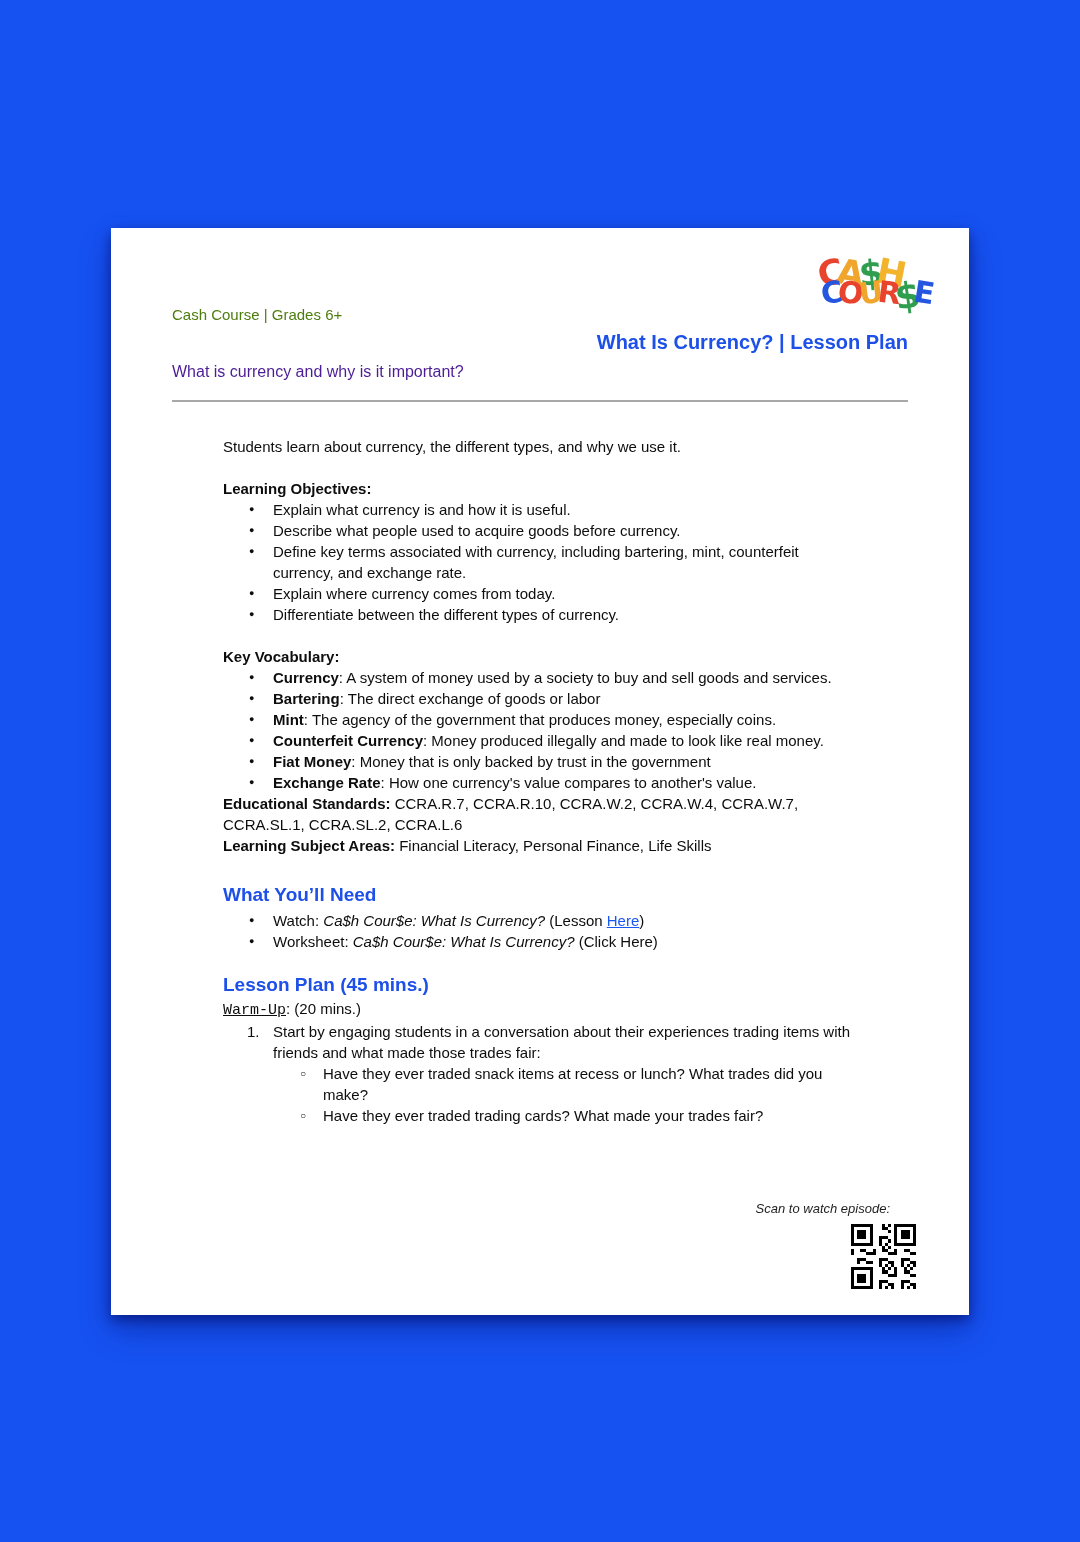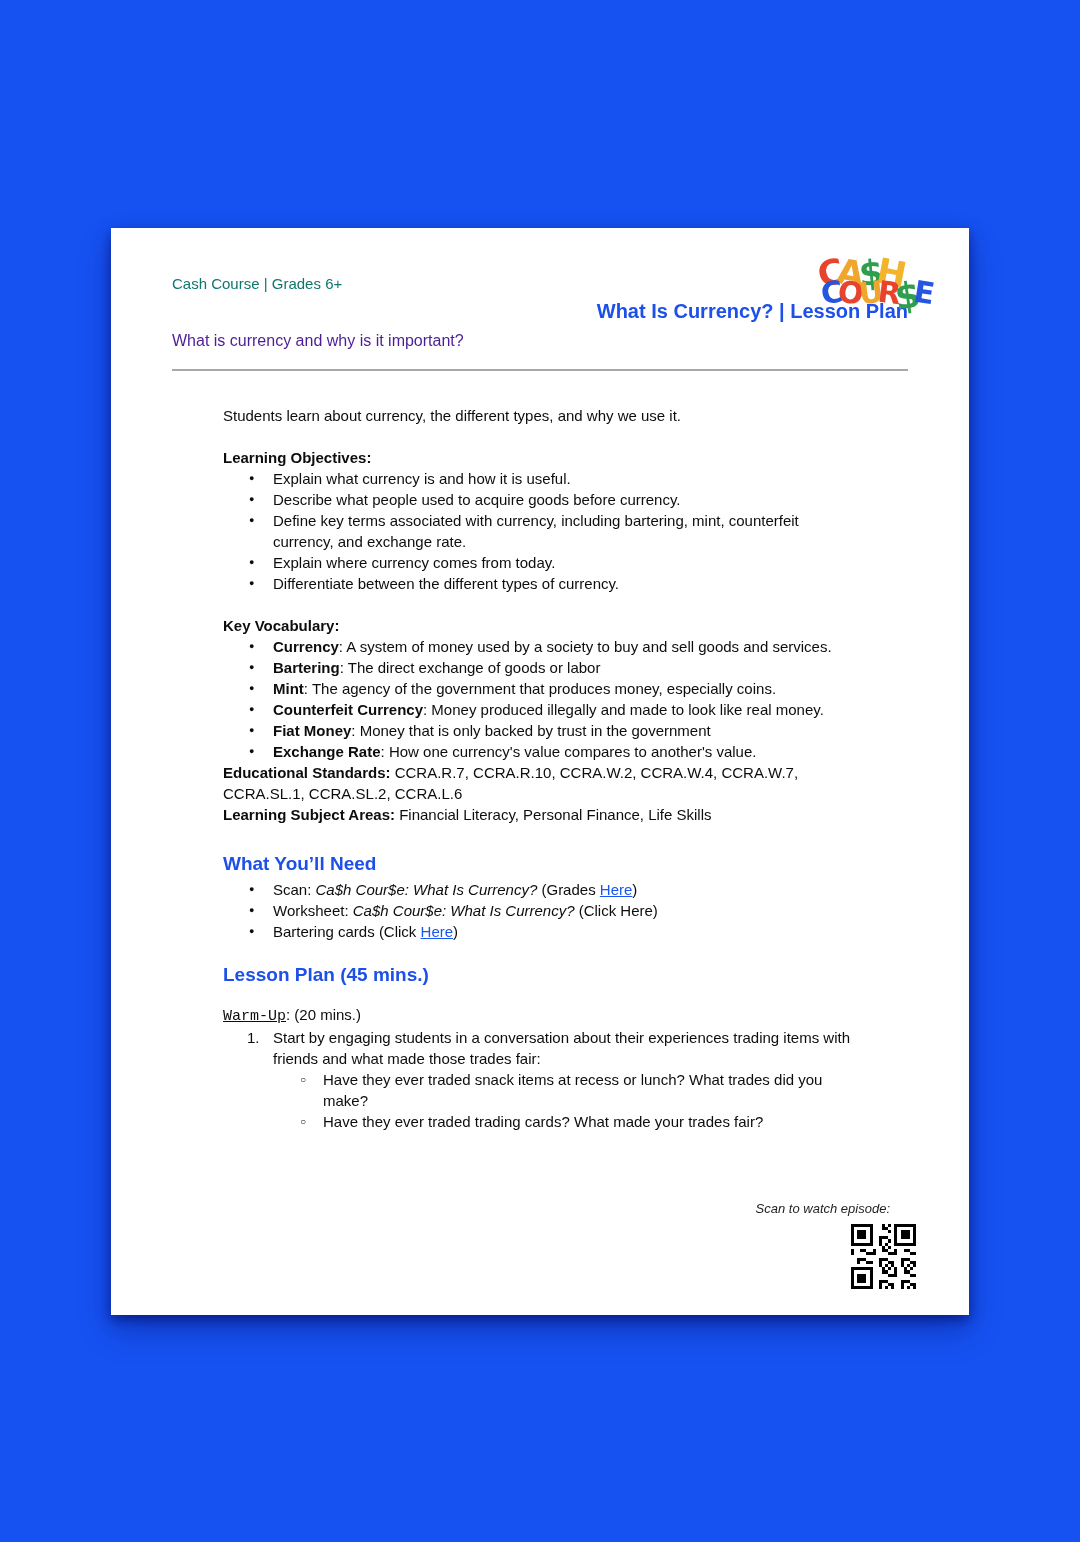--- a/index.html
+++ b/index.html
@@ -9,21 +9,21 @@
     font-family:"Liberation Sans", sans-serif;
     -webkit-font-smoothing:antialiased;
   }
   .page{
     position:absolute;left:111px;top:228px;width:858px;height:1087px;
     background:#ffffff;
     box-shadow:0 5px 12px rgba(0,8,90,.55), 0 16px 30px rgba(0,8,90,.30);
   }
   
   .header{padding:47px 61px 0 61px;position:relative;}
-  .eyebrow{font-size:15px;color:#0f766e;}
+  .eyebrow{font-size:15px;color:#4d7c0f;margin-top:31px;}
   .title{margin:8px 0 4px;font-size:20px;font-weight:bold;color:#1d50e8;text-align:right;}
   .subtitle{margin:9px 0 12px;font-size:16px;color:#4c1d95;}
   .rule{margin:19px 61px 0 61px;height:2px;background:#a8a8a8;}
   
   .logo{position:absolute;left:707px;top:28px;line-height:1;
         font-family:"DejaVu Sans", sans-serif;font-weight:bold;}
   .logo .row{display:flex;align-items:flex-start;}
   .logo span{display:inline-block;}
   .r1 span{font-size:35px;}
   .r2{margin-top:-13px;margin-left:3px;}
@@ -43,21 +43,21 @@
         font-size:15px;line-height:21px;color:#0d0d0d;}
   .main p{margin:0;}
   .gap{margin-top:21px;}
   .b{font-weight:bold;}
   .i{font-style:italic;}
   ul{margin:0;padding:0 0 0 50px;list-style:none;}
   li{position:relative;}
   ul.l1>li::before{content:"●";position:absolute;left:-24px;top:0;font-size:9px;color:#0d0d0d;}
   ul.l2>li::before{content:"○";position:absolute;left:-23px;top:0;font-size:10px;color:#0d0d0d;}
   .h2{margin:27px 0 3px;font-size:19px;line-height:24px;font-weight:bold;color:#1d50e8;}
-  .h2.lp{margin:21px 0 17px;}
+  .h2.lp{margin:21px 0 1px;}
   .u{text-decoration:underline;font-family:Liberation Mono, monospace;}
   .link{color:#1a56f0;text-decoration:underline;cursor:pointer;}
   .steps{margin:0;padding:0 0 0 50px;}
   .step{position:relative;}
   .step .num{position:absolute;left:-26px;top:0;}
   .step ul.l2{margin:0;padding:0 0 0 50px;}
   
   .qr-row{position:absolute;right:53px;top:973px;display:flex;align-items:flex-end;flex-direction:column;}
   .scan{font-style:italic;font-size:13px;color:#1e1e1e;padding-bottom:8px;margin-right:26px;}
   #qr{width:65px;height:65px;display:block;}
@@ -119,23 +119,22 @@
       </ul>
     </div>
 
     <p class="gap"><span class="b">Educational Standards:</span> <span>CCRA.R.7, CCRA.R.10, CCRA.W.2, CCRA.W.4, CCRA.W.7, CCRA.SL.1, CCRA.SL.2, CCRA.L.6</span></p>
 
     <p class="gap"><span class="b">Learning Subject Areas:</span> <span>Financial Literacy, Personal Finance, Life Skills</span></p>
 
     <div>
       <div class="h2">What You’ll Need</div>
       <ul class="l1">
-        <li><span>Scan: </span><span class="i">Ca$h Cour$e: What Is Currency?</span><span> (Grades </span><a class="link">Here</a><span>)</span></li>
+        <li><span>Watch: </span><span class="i">Ca$h Cour$e: What Is Currency?</span><span> (Lesson </span><a class="link">Here</a><span>)</span></li>
         <li><span>Worksheet: </span><span class="i">Ca$h Cour$e: What Is Currency?</span><span> (Click Here)</span></li>
-        <li><span>Bartering cards (Click </span><a class="link">Here</a><span>)</span></li>
       </ul>
     </div>
 
     <div>
       <div class="h2 lp">Lesson Plan (45 mins.)</div>
       <p><span class="u">Warm-Up</span><span>: (20 mins.)</span></p>
       <div class="steps">
         <div class="step">
           <span class="num">1.</span>
           <span>Start by engaging students in a conversation about their experiences trading items with friends and what made those trades fair:</span>

